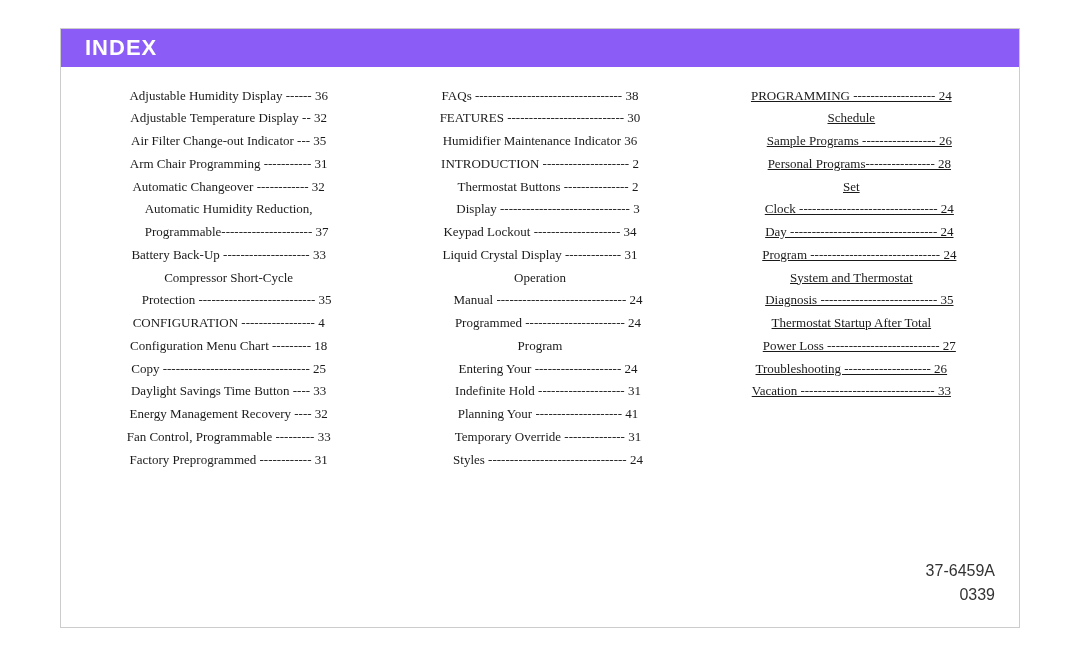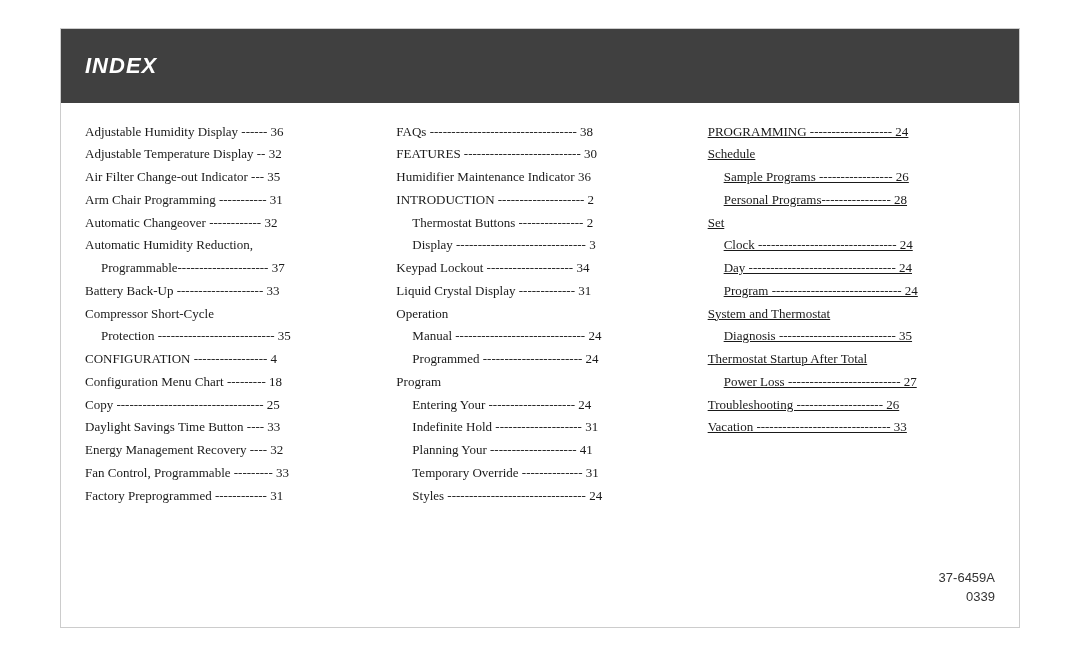--- a/index.html
+++ b/index.html
@@ -24,40 +24,40 @@
       width: 960px;
       height: 600px;
       background: #fff;
       border: 1px solid #ccc;
       padding: 0 0 20px 0;
       display: flex;
       flex-direction: column;
     }
 
     .header {
-      background: #404040;
-      padding: 24px 24px;
+      background: #8b5cf6;
+      padding: 6px 24px;
       margin-bottom: 18px;
-      font-style: italic;
     }
 
     .header h1 {
       color: #fff;
       font-size: 22px;
       font-weight: bold;
       font-family: Arial, sans-serif;
       letter-spacing: 1px;
       text-transform: uppercase;
     }
 
     .content {
       display: flex;
       flex: 1;
       padding: 0 24px;
       gap: 8px;
+      text-align: center;
     }
 
     .column {
       flex: 1;
       padding-right: 16px;
     }
 
     .column:last-child {
       padding-right: 0;
       text-decoration: underline;
@@ -70,21 +70,21 @@
     }
 
     .index-entry.indent {
       padding-left: 16px;
     }
 
     .footer {
       display: flex;
       justify-content: flex-end;
       padding: 8px 24px 0 0;
-      font-size: 13px;
+      font-size: 16px;
       color: #333;
       font-family: Arial, sans-serif;
     }
 
     .footer-text {
       text-align: right;
       line-height: 1.5;
     }
   </style>
 </head>

